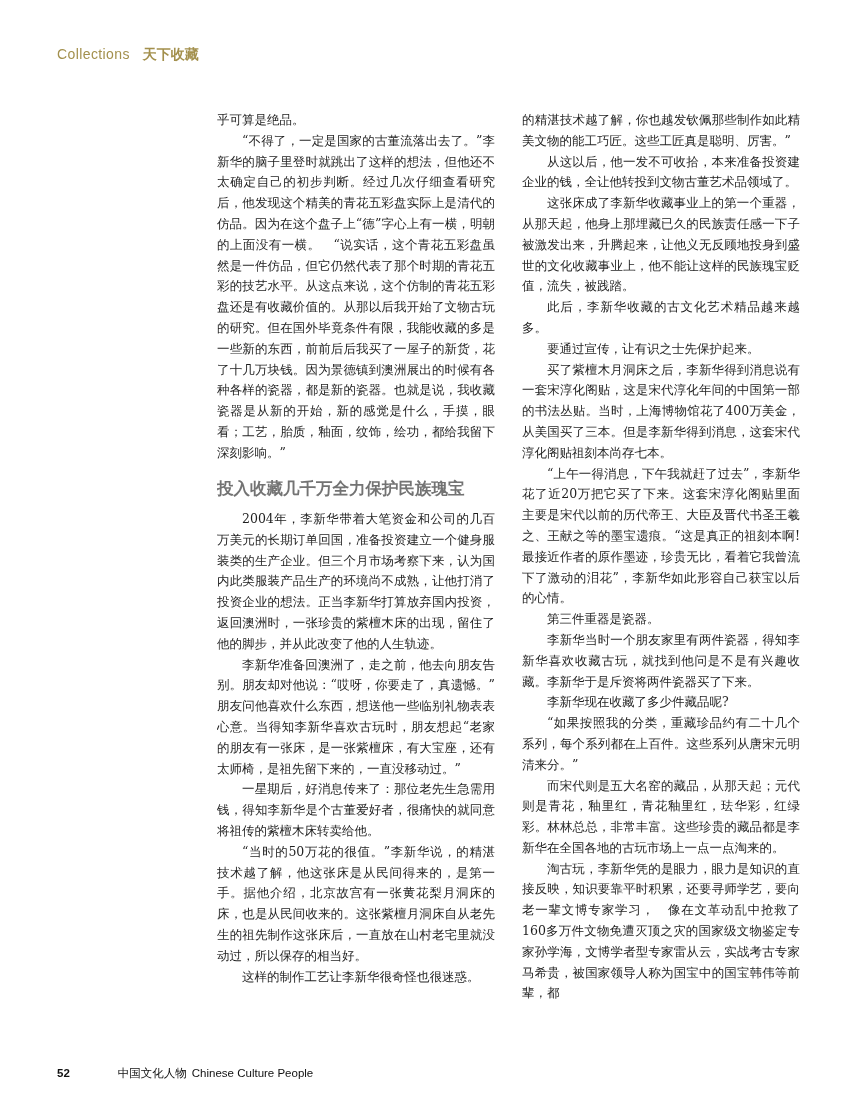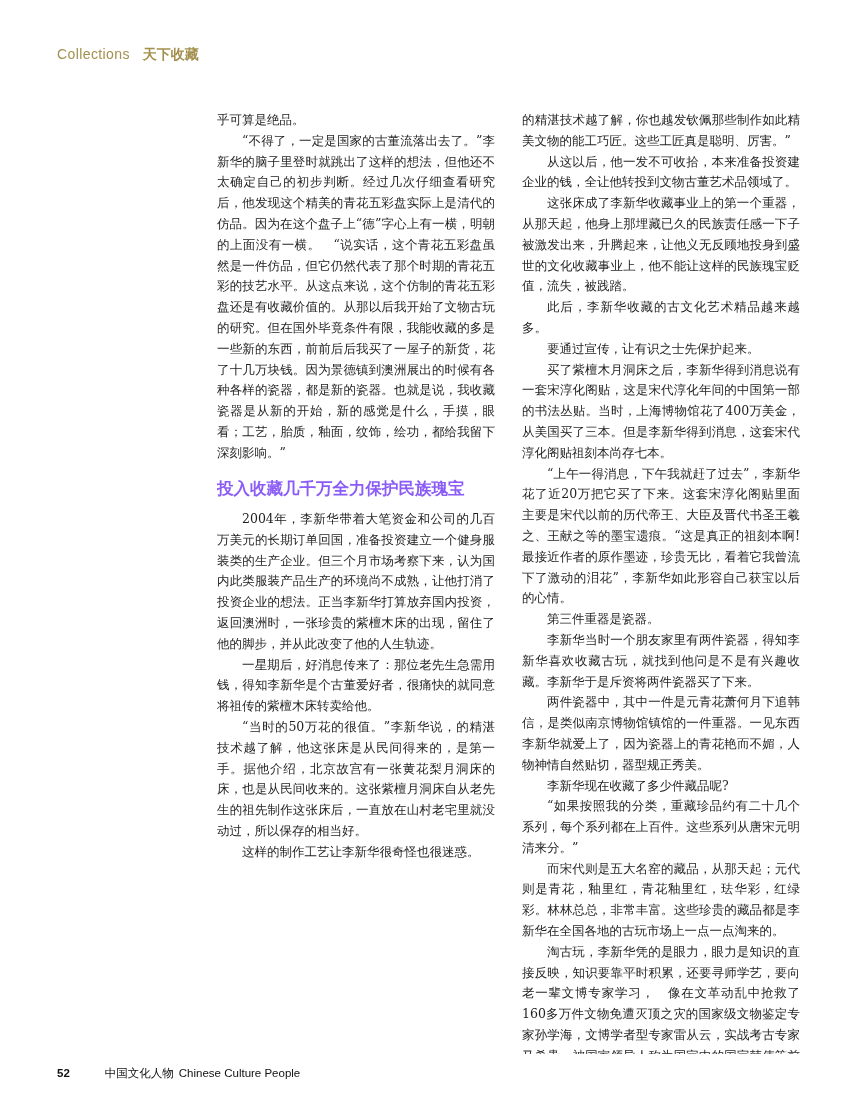--- a/index.html
+++ b/index.html
@@ -42,72 +42,72 @@
     color: #1f1f1f;
   }
   .col p { margin: 0; text-indent: 2em; }
   .col p.cont { text-indent: 0; }
 
   h2.section {
     font-family: "Liberation Sans", sans-serif;
     font-weight: bold;
     font-size: 16.5px;
     line-height: 1.3;
-    color: #8b5cf6;
+    color: #737373;
     margin: 14px 0 10px 0;
     text-indent: 0;
     text-align: left;
   }
 
   .footer {
     position: absolute;
     top: 1066px;
     left: 57px;
     font-family: "Liberation Sans", sans-serif;
     font-size: 11.5px;
     color: #111111;
     white-space: nowrap;
   }
-  .footer .num { font-weight: bold; margin-right: 11px; }
+  .footer .num { font-weight: bold; margin-right: 24px; }
   .footer .cn { margin-right: 5px; padding-left: 24px; }
 </style>
 </head>
 <body>
 
 <div class="page">
 
   <div class="header">
     <span class="en">Collections</span>
     <span class="cn">天下收藏</span>
   </div>
 
   <div class="columns">
 
     <div class="col">
       <p class="cont">乎可算是绝品。</p>
       <p>“不得了，一定是国家的古董流落出去了。”李新华的脑子里登时就跳出了这样的想法，但他还不太确定自己的初步判断。经过几次仔细查看研究后，他发现这个精美的青花五彩盘实际上是清代的仿品。因为在这个盘子上“德”字心上有一横，明朝的上面没有一横。　“说实话，这个青花五彩盘虽然是一件仿品，但它仍然代表了那个时期的青花五彩的技艺水平。从这点来说，这个仿制的青花五彩盘还是有收藏价值的。从那以后我开始了文物古玩的研究。但在国外毕竟条件有限，我能收藏的多是一些新的东西，前前后后我买了一屋子的新货，花了十几万块钱。因为景德镇到澳洲展出的时候有各种各样的瓷器，都是新的瓷器。也就是说，我收藏瓷器是从新的开始，新的感觉是什么，手摸，眼看；工艺，胎质，釉面，纹饰，绘功，都给我留下深刻影响。”</p>
       <h2 class="section">投入收藏几千万全力保护民族瑰宝</h2>
       <p>2004年，李新华带着大笔资金和公司的几百万美元的长期订单回国，准备投资建立一个健身服装类的生产企业。但三个月市场考察下来，认为国内此类服装产品生产的环境尚不成熟，让他打消了投资企业的想法。正当李新华打算放弃国内投资，返回澳洲时，一张珍贵的紫檀木床的出现，留住了他的脚步，并从此改变了他的人生轨迹。</p>
+      <p>李新华准备回澳洲了，走之前，他去向朋友告别。朋友却对他说：“哎呀，你要走了，真遗憾。”朋友问他喜欢什么东西，想送他一些临别礼物表表心意。当得知李新华喜欢古玩时，朋友想起“老家的朋友有一张床，是一张紫檀床，有大宝座，还有太师椅，是祖先留下来的，一直没移动过。”</p>
       <p>一星期后，好消息传来了：那位老先生急需用钱，得知李新华是个古董爱好者，很痛快的就同意将祖传的紫檀木床转卖给他。</p>
       <p>“当时的50万花的很值。”李新华说，的精湛技术越了解，他这张床是从民间得来的，是第一手。据他介绍，北京故宫有一张黄花梨月洞床的床，也是从民间收来的。这张紫檀月洞床自从老先生的祖先制作这张床后，一直放在山村老宅里就没动过，所以保存的相当好。</p>
       <p>这样的制作工艺让李新华很奇怪也很迷惑。</p>
 
     </div>
 
     <div class="col">
       <p class="cont">的精湛技术越了解，你也越发钦佩那些制作如此精美文物的能工巧匠。这些工匠真是聪明、厉害。”</p>
       <p>从这以后，他一发不可收拾，本来准备投资建企业的钱，全让他转投到文物古董艺术品领域了。</p>
       <p>这张床成了李新华收藏事业上的第一个重器，从那天起，他身上那埋藏已久的民族责任感一下子被激发出来，升腾起来，让他义无反顾地投身到盛世的文化收藏事业上，他不能让这样的民族瑰宝贬值，流失，被践踏。</p>
       <p>此后，李新华收藏的古文化艺术精品越来越多。</p>
       <p>要通过宣传，让有识之士先保护起来。</p>
       <p>买了紫檀木月洞床之后，李新华得到消息说有一套宋淳化阁贴，这是宋代淳化年间的中国第一部的书法丛贴。当时，上海博物馆花了400万美金，从美国买了三本。但是李新华得到消息，这套宋代淳化阁贴祖刻本尚存七本。</p>
       <p>“上午一得消息，下午我就赶了过去”，李新华花了近20万把它买了下来。这套宋淳化阁贴里面主要是宋代以前的历代帝王、大臣及晋代书圣王羲之、王献之等的墨宝遗痕。“这是真正的祖刻本啊! 最接近作者的原作墨迹，珍贵无比，看着它我曾流下了激动的泪花”，李新华如此形容自己获宝以后的心情。</p>
       <p>第三件重器是瓷器。</p>
       <p>李新华当时一个朋友家里有两件瓷器，得知李新华喜欢收藏古玩，就找到他问是不是有兴趣收藏。李新华于是斥资将两件瓷器买了下来。</p>
-      <p>两件瓷器中，其中一件是元青花萧何月下追韩信，是类似南京博物馆镇馆的一件重器。一见东西李新华就爱上了，因为瓷器上的青花艳而不媚，人物神情自然贴切，器型规正秀美。</p>
       <p>李新华现在收藏了多少件藏品呢?</p>
       <p>“如果按照我的分类，重藏珍品约有二十几个系列，每个系列都在上百件。这些系列从唐宋元明清来分。”</p>
       <p>而宋代则是五大名窑的藏品，从那天起；元代则是青花，釉里红，青花釉里红，珐华彩，红绿彩。林林总总，非常丰富。这些珍贵的藏品都是李新华在全国各地的古玩市场上一点一点淘来的。</p>
       <p>淘古玩，李新华凭的是眼力，眼力是知识的直接反映，知识要靠平时积累，还要寻师学艺，要向老一辈文博专家学习，　像在文革动乱中抢救了160多万件文物免遭灭顶之灾的国家级文物鉴定专家孙学海，文博学者型专家雷从云，实战考古专家马希贵，被国家领导人称为国宝中的国宝韩伟等前辈，都</p>
     </div>
 
   </div>
 
   <div class="footer">
     <span class="num">52</span><span class="cn">中国文化人物</span><span class="en">Chinese Culture People</span>

